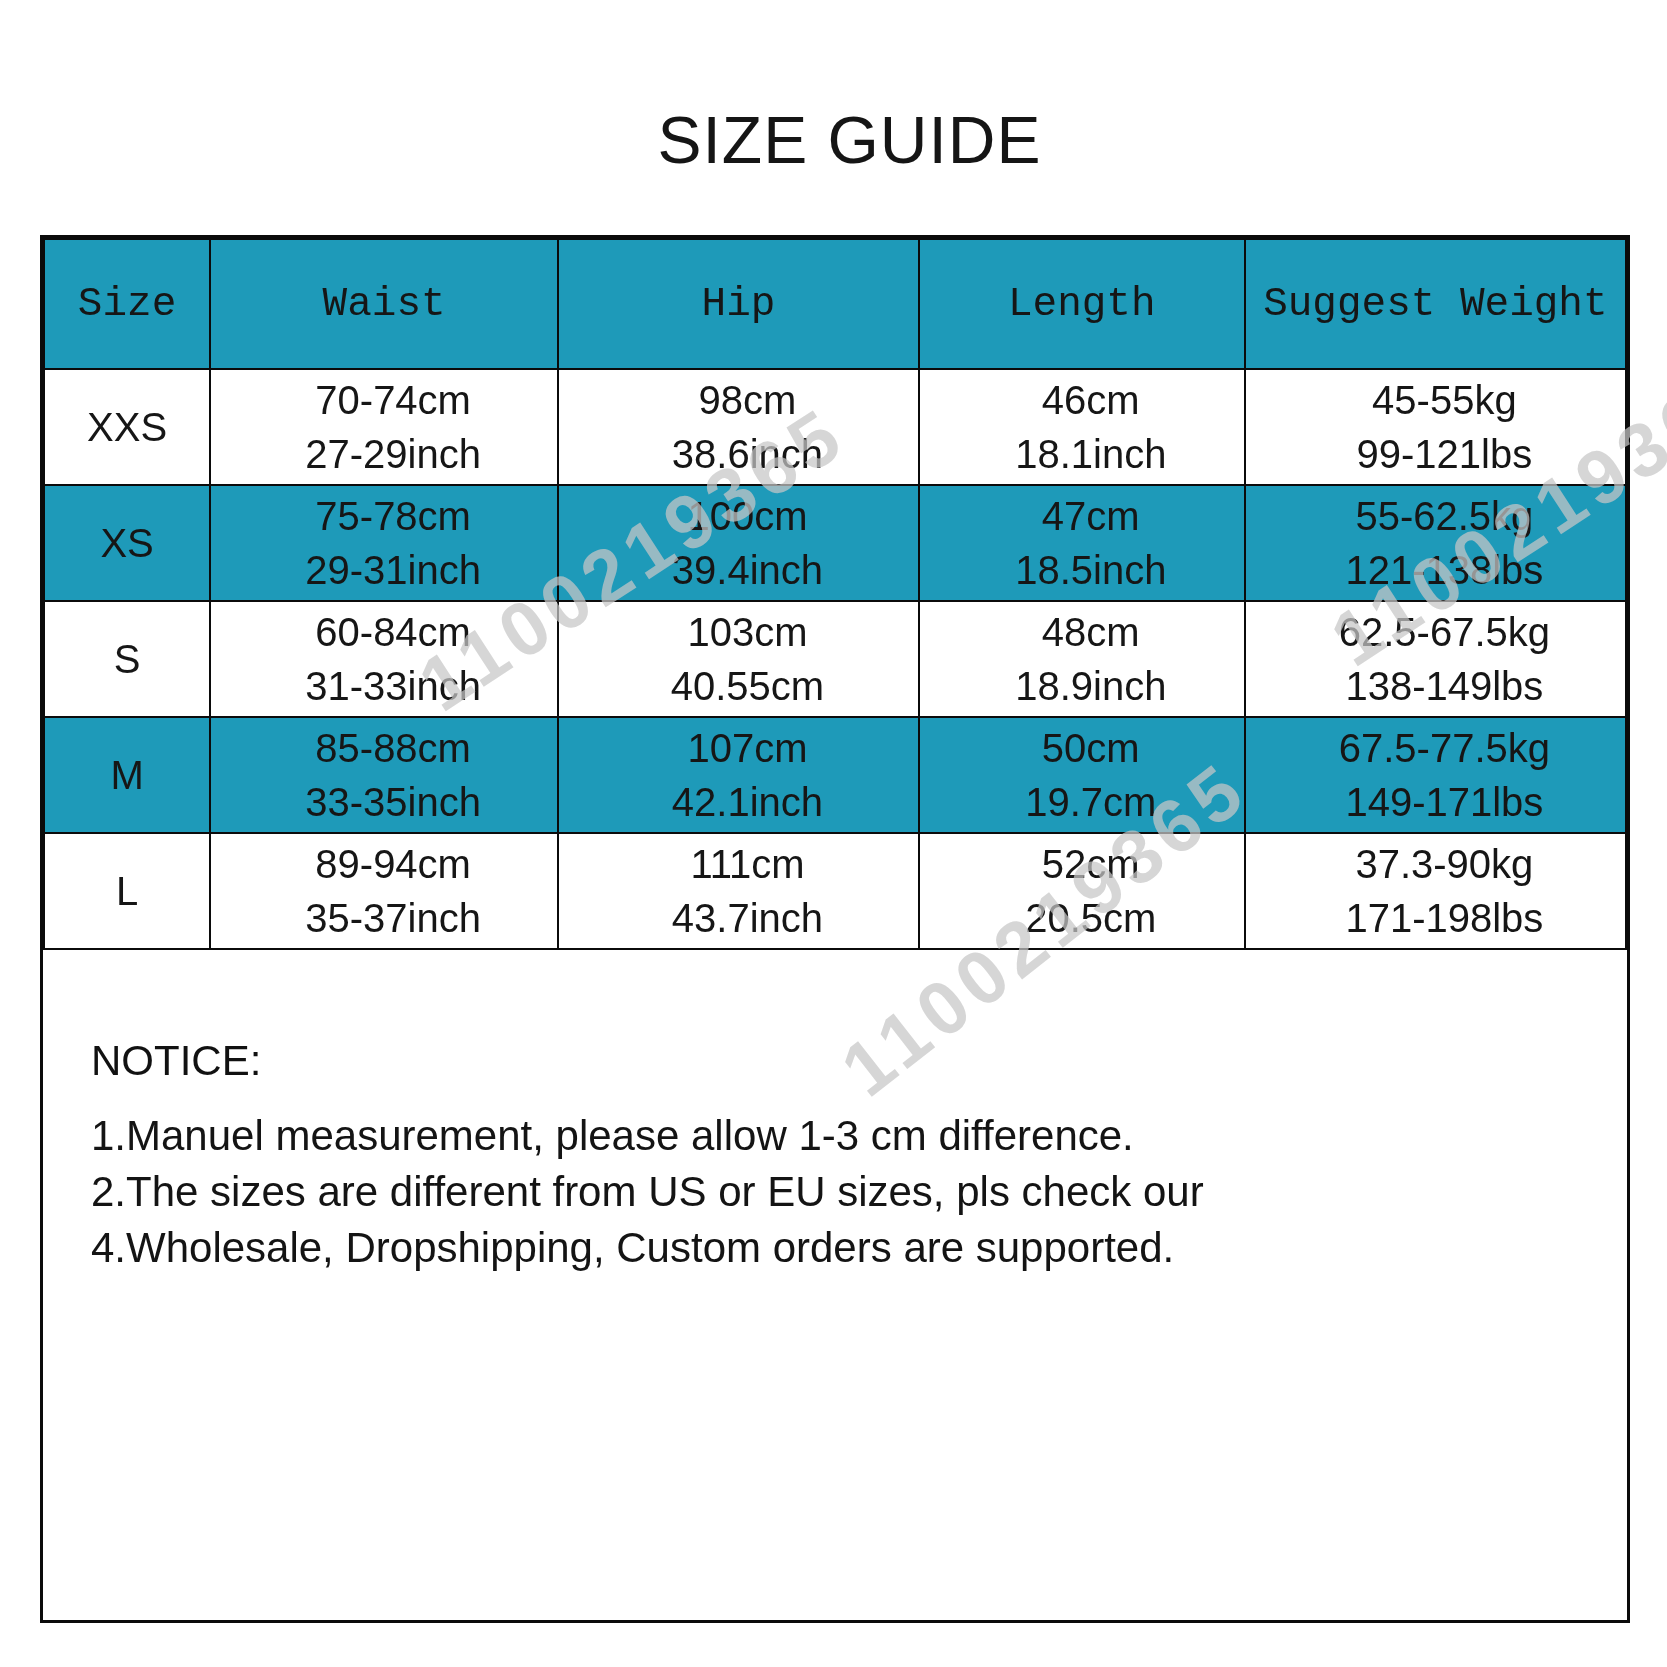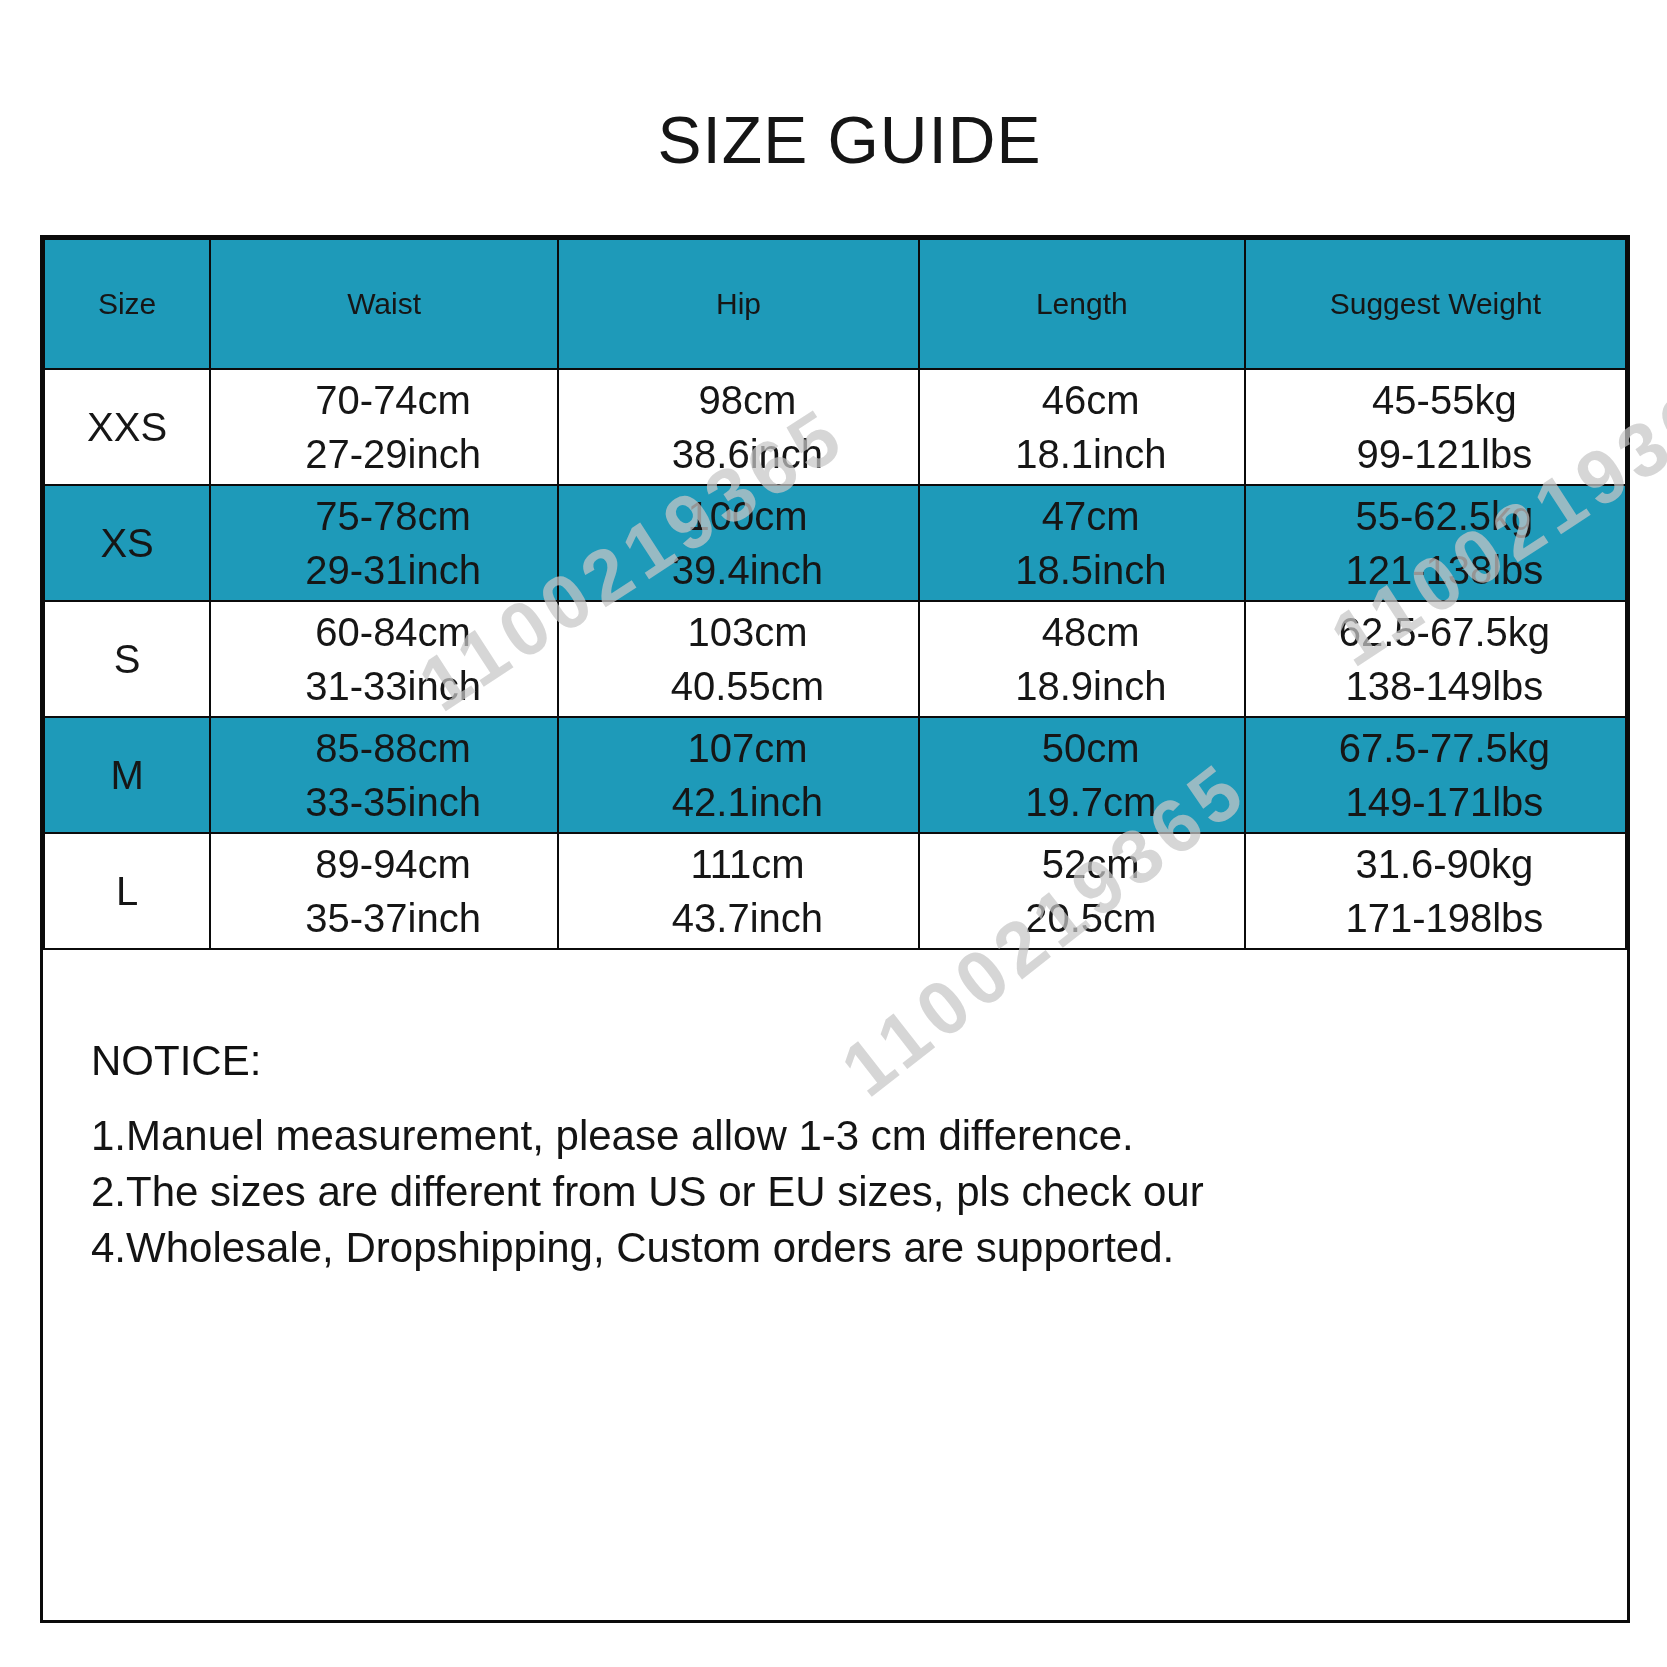--- a/index.html
+++ b/index.html
@@ -46,21 +46,22 @@
     text-align: center;
     vertical-align: middle;
     font-size: 40px;
     font-weight: 400;
     color: #161616;
     padding: 0;
   }
   .size-table th {
     height: 128px;
     background: var(--teal, #1E9AB9);
-    font-size: 30px;
+    font-size: 41px;
+    font-family: Liberation Mono, monospace;
   }
   .size-table td { height: 114px; background: #ffffff; }
   tr.shaded td { background: var(--teal, #1E9AB9); }
   td .l { line-height: 54px; margin-left: 18px; }
   .notice {
     flex: 1;
     padding: 86px 40px 0 48px;
     box-sizing: border-box;
     text-align: left;
     border-radius: 11px;
@@ -201,21 +202,21 @@
           </td>
           <td>
             <div class="l">111cm</div>
             <div class="l">43.7inch</div>
           </td>
           <td>
             <div class="l">52cm</div>
             <div class="l">20.5cm</div>
           </td>
           <td>
-            <div class="l">31.6-90kg</div>
+            <div class="l">37.3-90kg</div>
             <div class="l">171-198lbs</div>
           </td>
         </tr>
       </tbody>
     </table>
 
     <div class="notice">
       <div class="notice-heading">NOTICE:</div>
       <div class="notice-line">1.Manuel measurement, please allow 1-3 cm difference.</div>
       <div class="notice-line">2.The sizes are different from US or EU sizes, pls check our</div>

